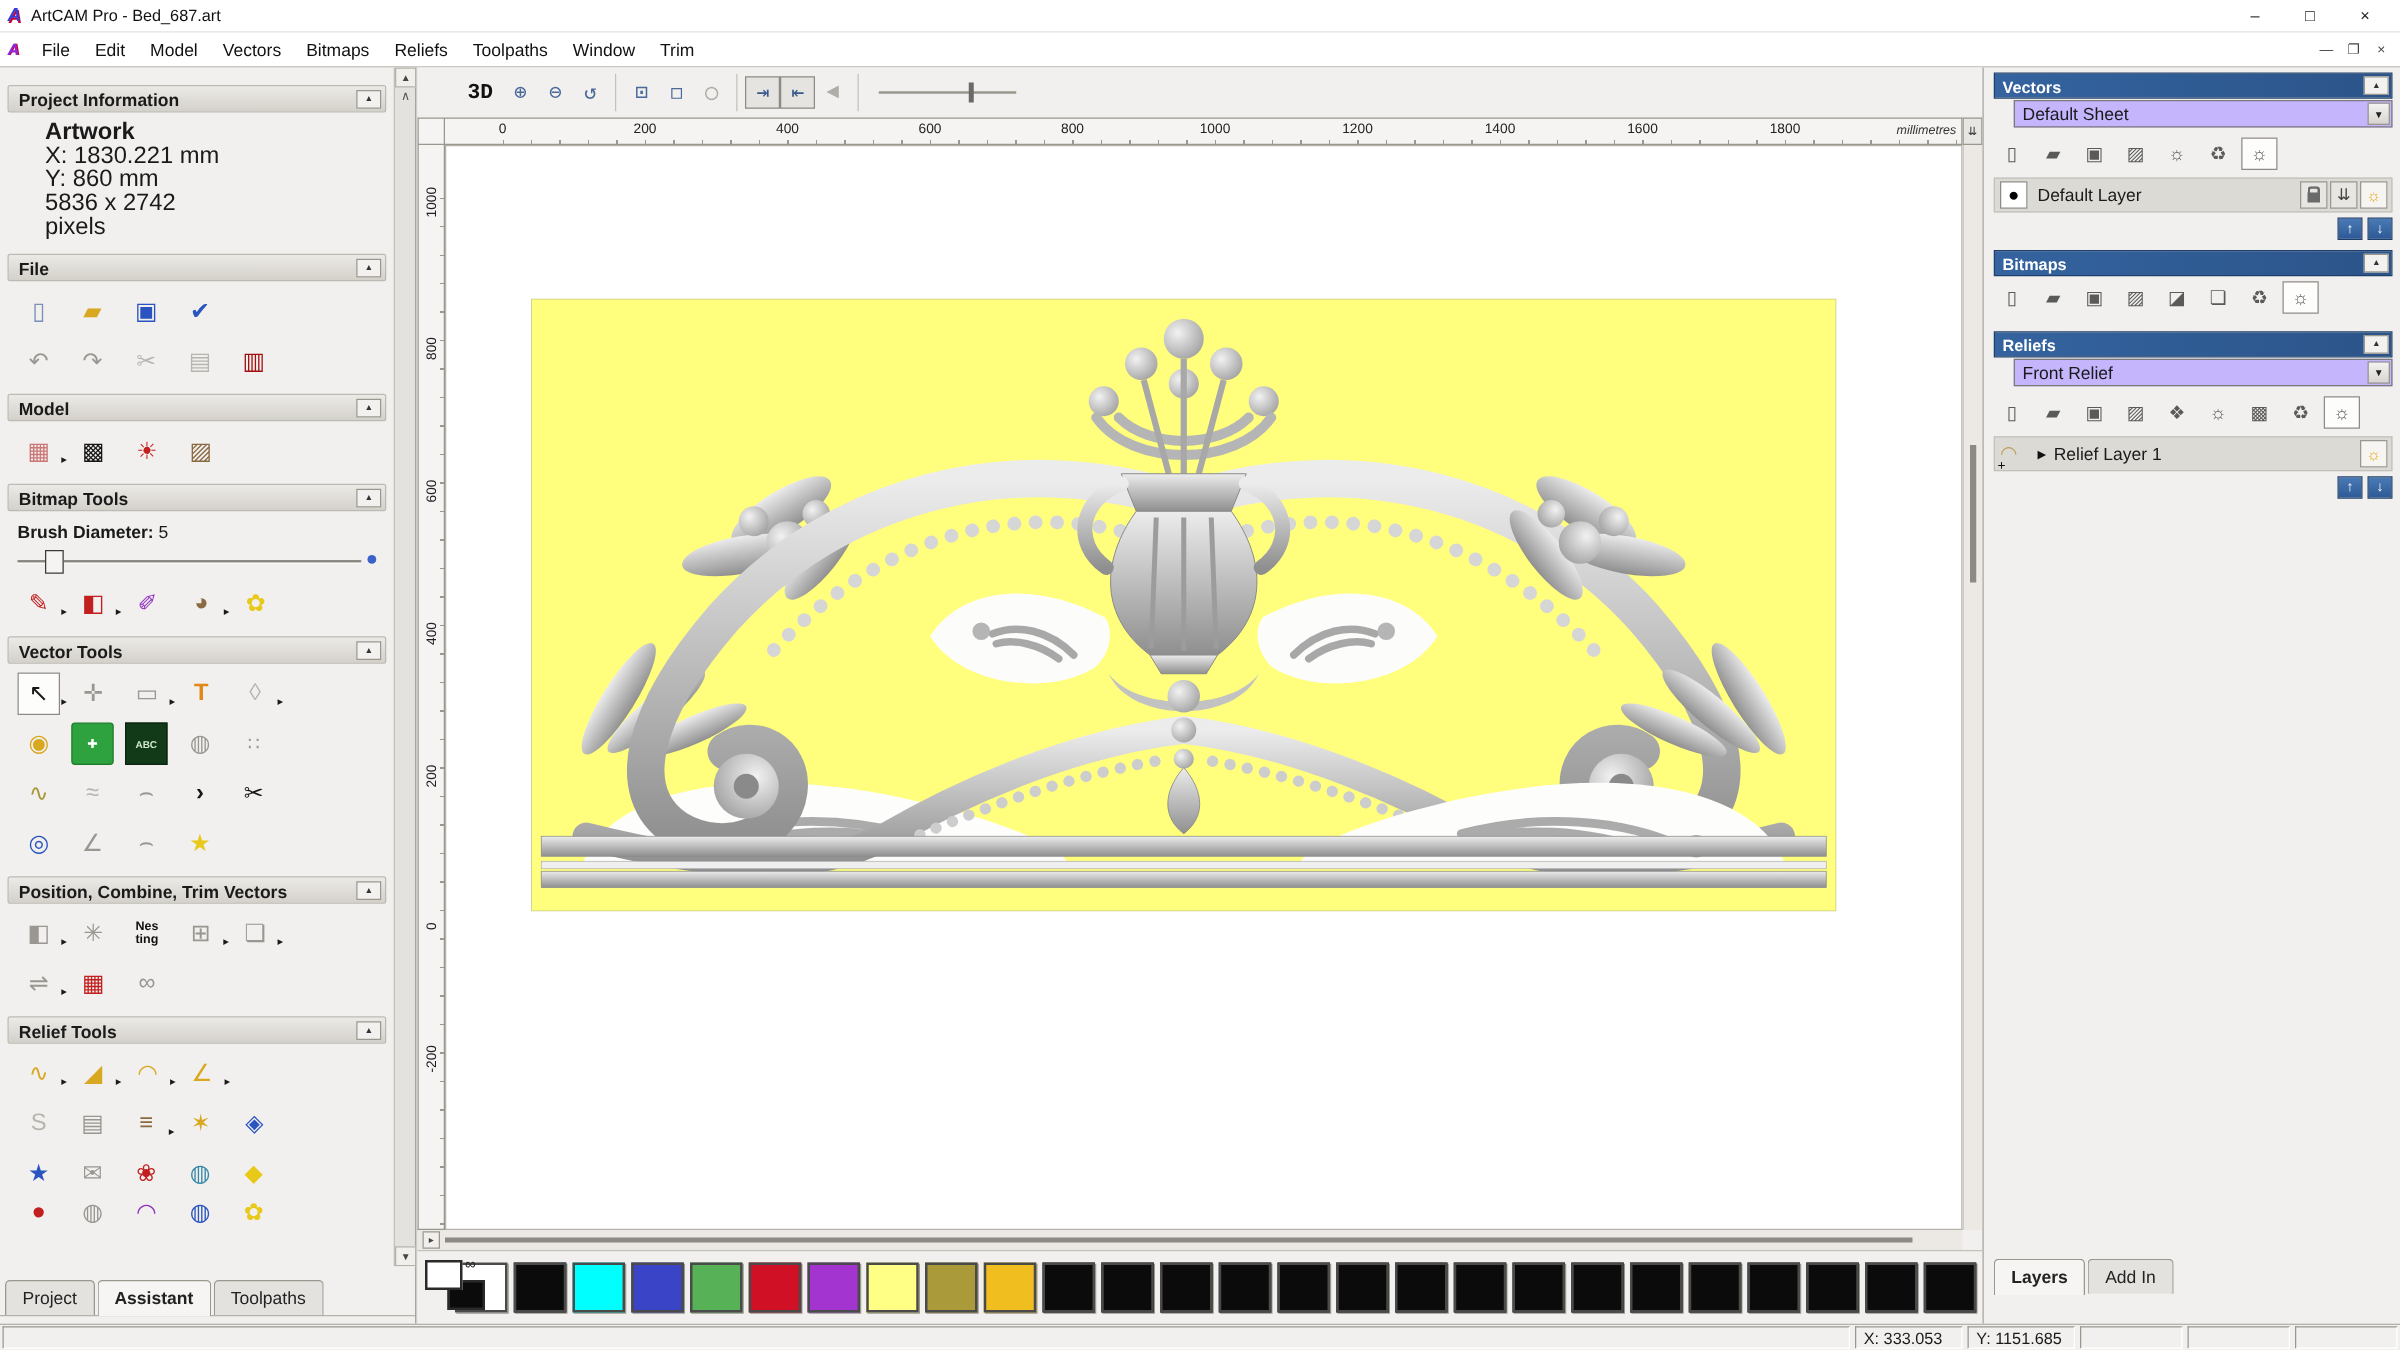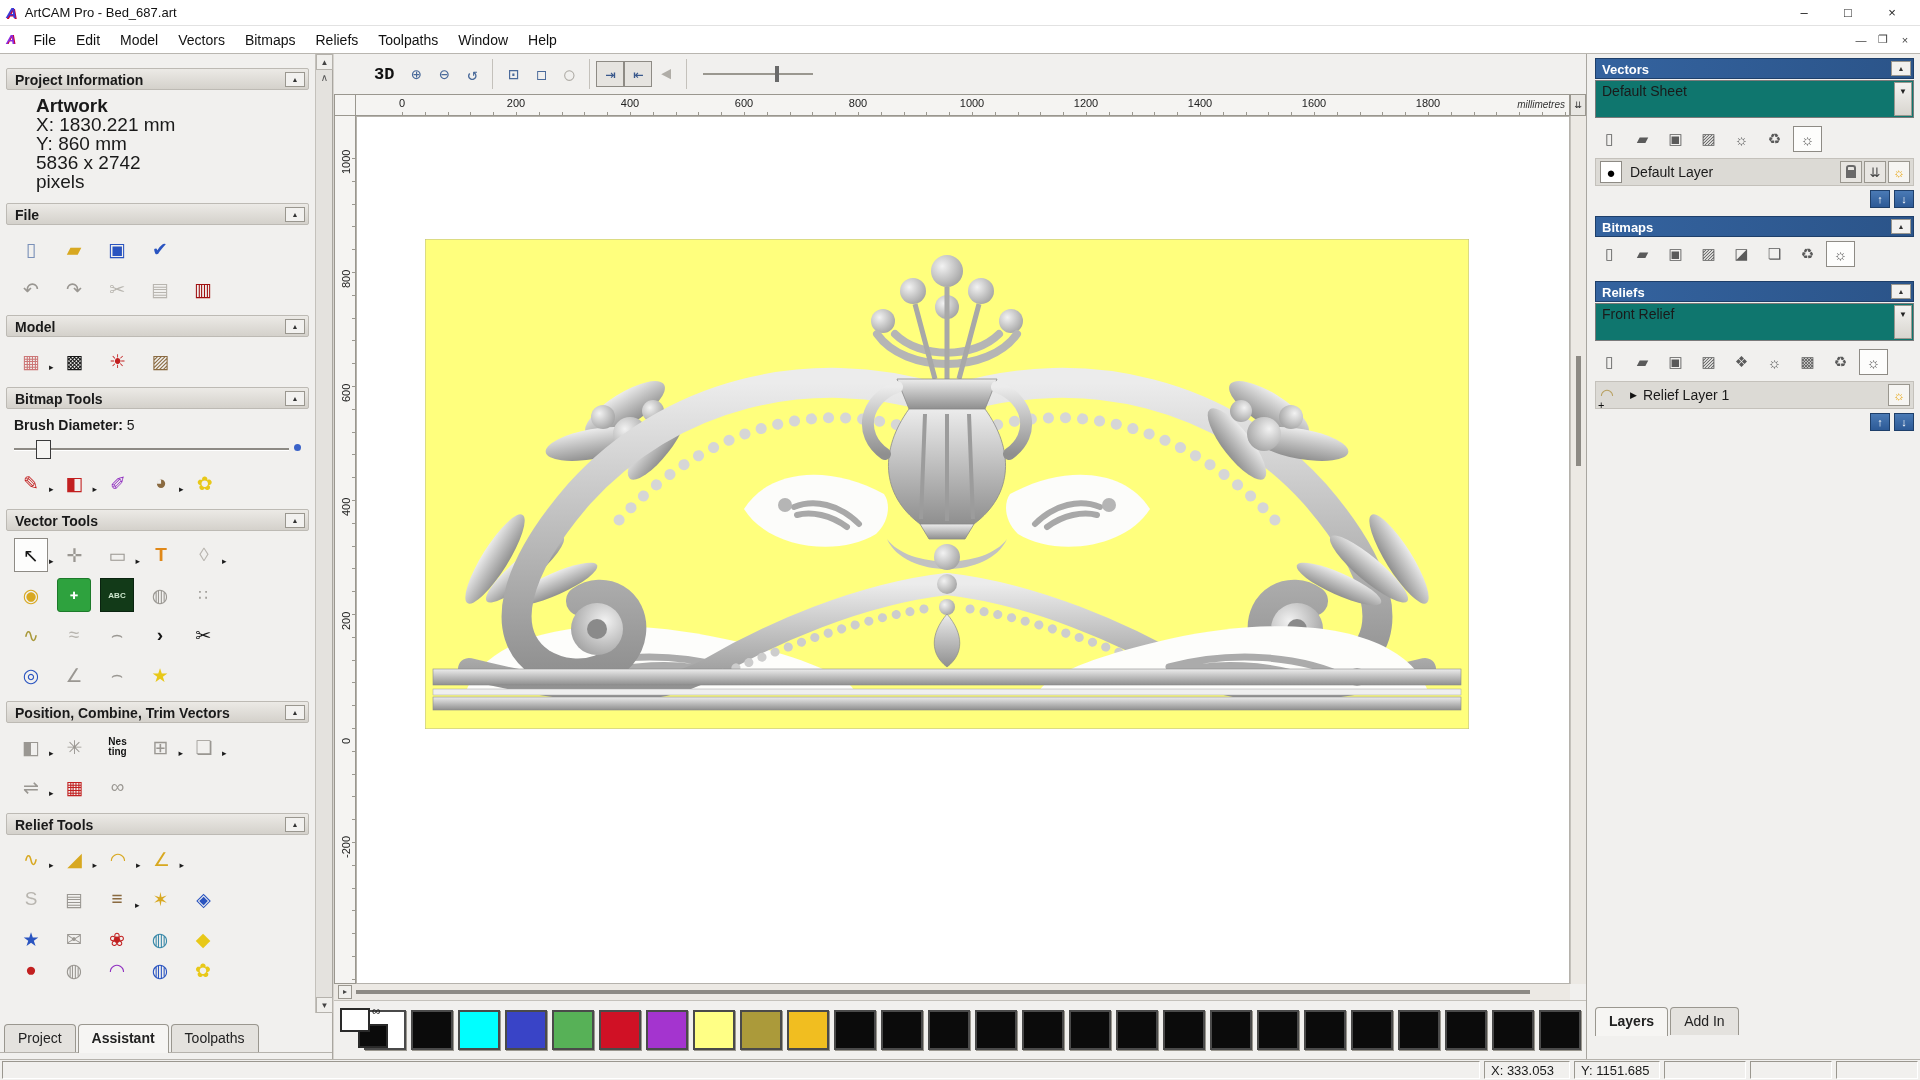--- a/index.html
+++ b/index.html
@@ -95,21 +95,21 @@
   .pc-indicator { position:relative; width:58px; height:48px; margin-right:10px; }
   .pc-primary { position:absolute; left:0; top:2px; width:30px; height:24px; background:#fff; border:2px solid #2a2a2a; z-index:2; }
   .pc-secondary { position:absolute; left:18px; top:18px; width:30px; height:24px; background:#0b0b0b; border:2px solid #2a2a2a; }
   .pc-link { position:absolute; left:32px; top:-2px; font-size:12px; color:#222; }
   .swatch { width:42px; height:40px; border:2px solid #4a4a4a; margin-right:5px; box-shadow:1px 1px 0 #9a978f; }
 
   
   .right-panel { position:absolute; right:0; top:0; width:334px; bottom:0; background:#f1f0ee; border-left:1px solid #a9a6a0; padding:4px 6px 0 8px; }
   .hdr-blue { position:relative; height:21px; line-height:21px; background:linear-gradient(90deg,#34639f,#2b5489); color:#fff; font-weight:bold; font-size:13px; padding-left:6px; border:1px solid #1e3f6a; }
   .hdr-blue .roll { top:2px; right:2px; }
-  .combo { position:relative; height:38px; background:#0f766e; border:1px solid #7a7a7a; margin:1px 0 4px 0; font-size:14px; }
+  .combo { position:relative; height:22px; background:#c4b5fd; border:1px solid #7a7a7a; margin:1px 0 4px 16px; font-size:14px; }
   .combo-text { padding:2px 6px; }
   .combo-dd { position:absolute; right:1px; top:1px; bottom:1px; width:18px; background:linear-gradient(#f4f3f1,#d8d5cf); border:1px solid #9a978f; font-size:8px; text-align:center; line-height:18px; color:#222; }
   .rp-tools { display:flex; align-items:center; padding:4px 0 6px 0; }
   .rp-tool { width:29px; height:26px; display:inline-flex; align-items:center; justify-content:center; font-size:15px; margin-right:4px; color:#5a5a5a; }
   .rp-tool.boxed { border:1px solid #8e8b85; background:#fdfdfc; }
   .layer-row { position:relative; height:28px; background:#dcdad5; border:1px solid #c4c1bb; display:flex; align-items:center; padding:0 4px; font-size:14px; margin-bottom:2px; }
   .layer-swatch { width:22px; height:22px; background:#fff; border:1px solid #8e8b85; display:flex; align-items:center; justify-content:center; font-size:15px; color:#000; margin-right:8px; }
   .bmp-thumb { width:22px; height:24px; background:linear-gradient(135deg,#c8b080 0 30%,#4a3a20 30% 60%,#8a7a50 60%); border:1px solid #555; margin-right:8px; }
   .relief-thumb { width:26px; height:20px; color:#b8a060; font-size:16px; margin-right:2px; position:relative; }
   .relief-thumb .plus { position:absolute; left:-2px; bottom:-6px; font-size:11px; color:#111; }
@@ -149,21 +149,21 @@
     <span class="doc-logo">A</span>
     <span id="menu-items" style="display:flex">
         <span class="menu-item">File</span>
         <span class="menu-item">Edit</span>
         <span class="menu-item">Model</span>
         <span class="menu-item">Vectors</span>
         <span class="menu-item">Bitmaps</span>
         <span class="menu-item">Reliefs</span>
         <span class="menu-item">Toolpaths</span>
         <span class="menu-item">Window</span>
-        <span class="menu-item">Help</span>
+        <span class="menu-item">Trim</span>
       </span>
     <span class="mdi-btns">
       <span class="mdi-btn">―</span>
       <span class="mdi-btn">❐</span>
       <span class="mdi-btn">×</span>
     </span>
   </div>
 
   <div class="main">
 

